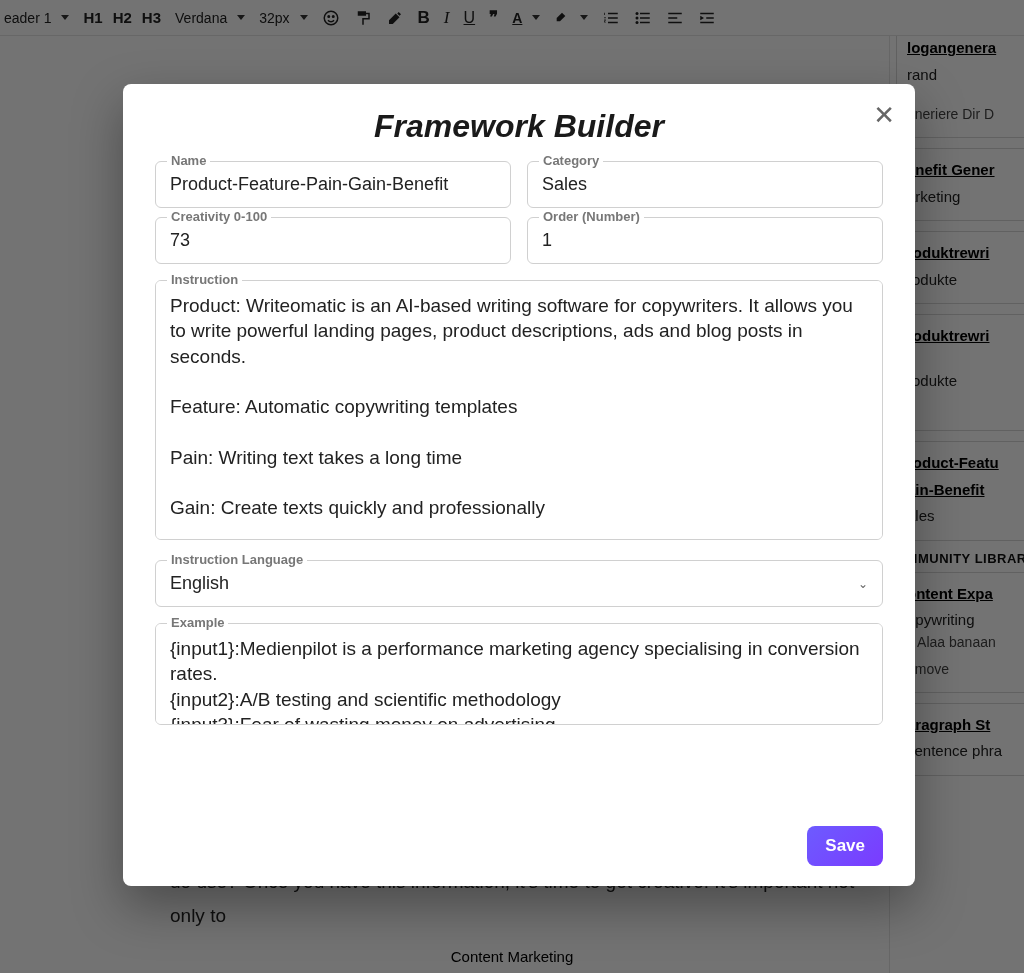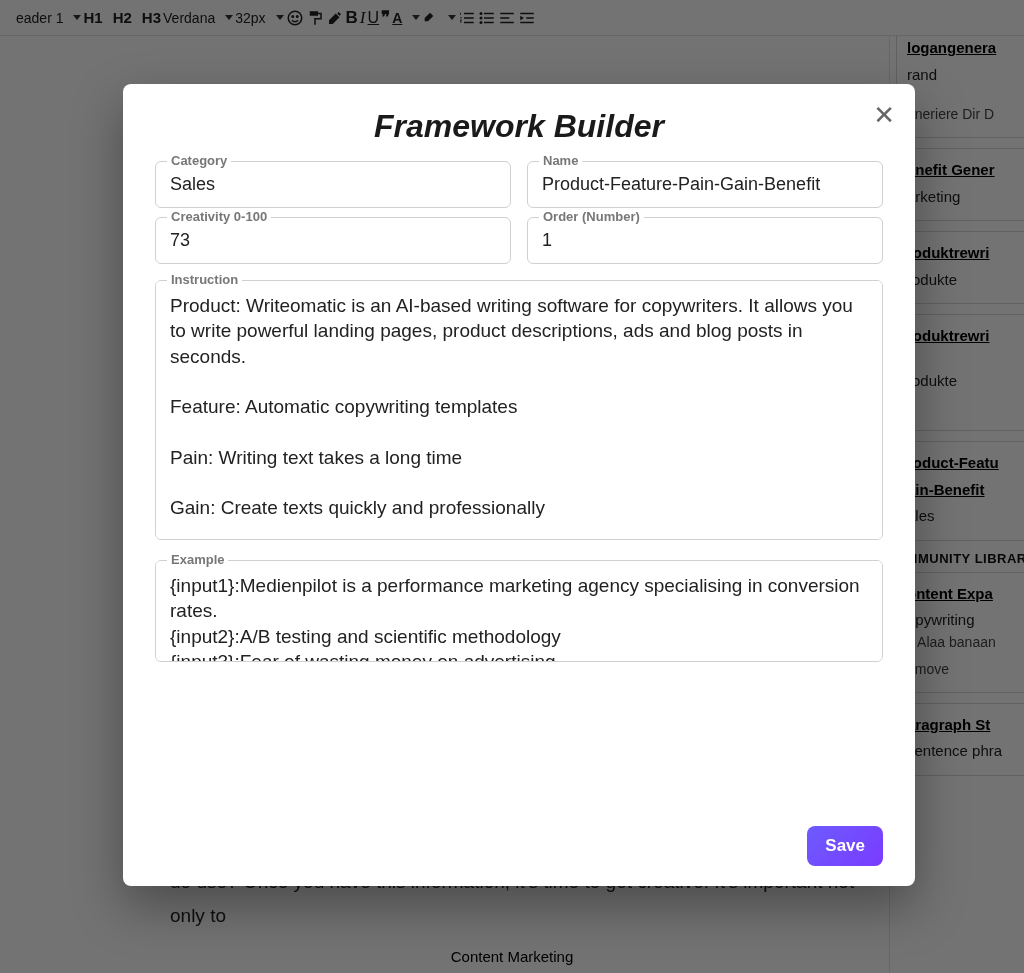--- a/index.html
+++ b/index.html
@@ -11,22 +11,22 @@
     overflow: hidden;
     position: relative;
   }
 
   
   .toolbar {
     height: 36px;
     border-bottom: 1px solid #e5e5e5;
     display: flex;
     align-items: center;
-    padding: 0 16px;
-    gap: 2px;
+    padding: 0 4px;
+    gap: 14px;
     font-size: 14px;
     color: #222;
     white-space: nowrap;
   }
   .toolbar .tb-group { display:flex; align-items:center; gap:10px; }
   .tb-sel { display:flex; align-items:center; gap:6px; }
   .tb-caret {
     width:0;height:0;border-left:4px solid transparent;border-right:4px solid transparent;
     border-top:5px solid #333;margin-left:4px;
   }
@@ -305,26 +305,26 @@
   </div>
 </div>
 
 <div class="overlay"></div>
 <div class="modal">
   <div class="close-x">✕</div>
   <h1>Framework Builder</h1>
 
   <div class="row">
     <div class="field">
+      <span class="field-label">Name</span>
+      <input type="text" value="Product-Feature-Pain-Gain-Benefit" style="">
+    </div>
+    <div class="field">
       <span class="field-label">Category</span>
       <input type="text" value="Sales" style="">
-    </div>
-    <div class="field">
-      <span class="field-label">Name</span>
-      <input type="text" value="Product-Feature-Pain-Gain-Benefit" style="">
     </div>
   </div>
 
   <div class="row" style="margin-top:3px">
     <div class="field" style="flex:1">
       <span class="field-label">Creativity 0-100</span>
       <input type="text" value="73" style="">
     </div>
     <div class="field" style="flex:1">
       <span class="field-label">Order (Number)</span>
@@ -341,20 +341,29 @@
 Feature: Automatic copywriting templates
 
 Pain: Writing text takes a long time
 
 Gain: Create texts quickly and professionally
 
 Benefit: Use the power of automatic copywriting templates to create powerful web texts in seconds. Whether you need a landing page, a product description, a blog</textarea>
     </div>
   </div>
 
+  <div class="row" style="margin-top:10px">
+    <div class="field">
+      <span class="field-label">Instruction Language</span>
+      <div class="select">
+        <span>English</span>
+        <span class="select-caret">⌄</span>
+      </div>
+    </div>
+  </div>
 
   <div class="row example-area" style="margin-top:10px">
     <div class="field">
       <span class="field-label">Example</span>
       <textarea style="">{input1}:Medienpilot is a performance marketing agency specialising in conversion rates.
 {input2}:A/B testing and scientific methodology
 {input3}:Fear of wasting money on advertising</textarea>
     </div>
   </div>
 

